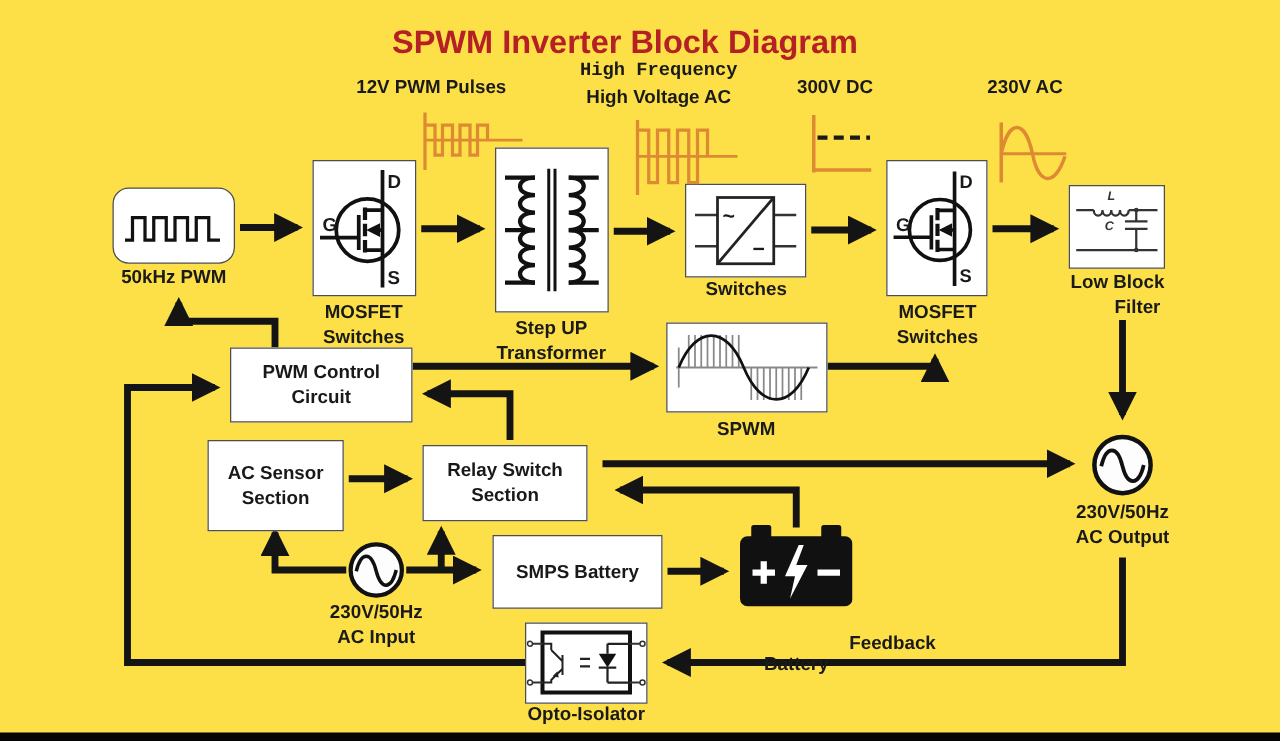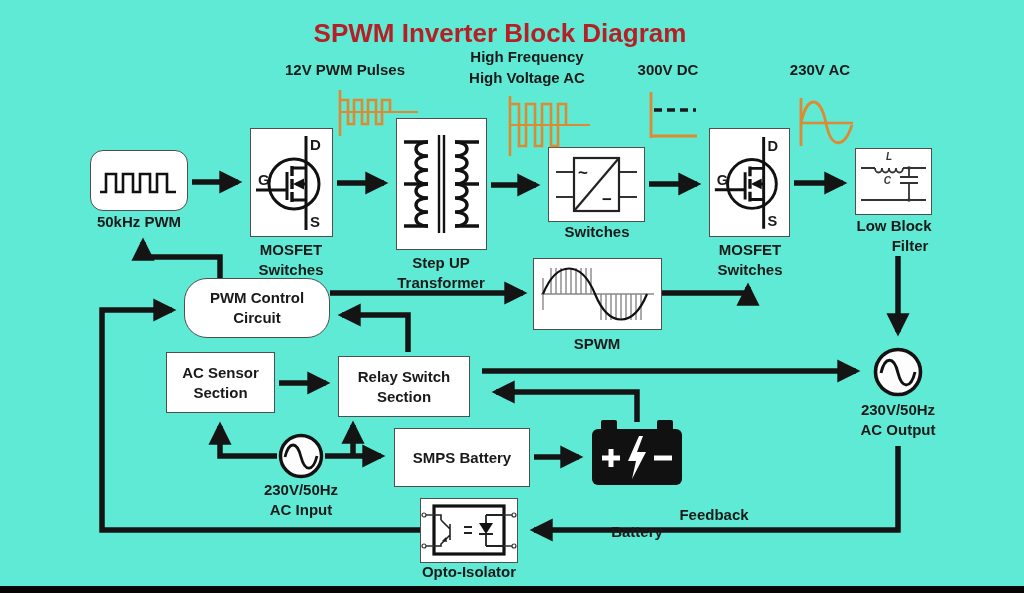--- a/index.html
+++ b/index.html
@@ -1,16 +1,16 @@
 <!DOCTYPE html>
 <html><head>
 <meta charset="utf-8">
 <style>
   html,body{margin:0;padding:0;background:#ffffff;}
-  #stage{position:relative;width:1024px;height:593px;background:#5eead4;overflow:hidden;
+  #stage{position:relative;width:1024px;height:593px;background:#fde047;overflow:hidden;
          font-family:"Liberation Sans",sans-serif;color:#191919;}
   .layer{position:absolute;left:0;top:0;}
   #title{position:absolute;left:0;top:18px;width:1000px;text-align:center;
          font-size:26px;font-weight:700;color:#b42025;z-index:4;}
   .caption{position:absolute;transform:translateX(-50%);font-size:15px;font-weight:700;
            color:#1a1a1a;white-space:nowrap;z-index:4;text-align:center;line-height:19px;}
   .box{position:absolute;background:#ffffff;border:1.7px solid #4e4e4e;box-sizing:border-box;z-index:2;}
   .txtbox{display:flex;flex-direction:column;align-items:center;justify-content:center;
           font-size:15px;font-weight:700;line-height:20px;text-align:center;}
   .round{border-radius:13px;}
@@ -48,21 +48,21 @@
     <path class="wire" d="M277,456 H220 V426" marker-end="url(#ah)"></path>
     <path class="wire" d="M325,456 H381" marker-end="url(#ah)"></path>
     <path class="wire" d="M353,456 V425" marker-end="url(#ah)"></path>
     <path class="wire" d="M534,457 H579" marker-end="url(#ah)"></path>
     <path class="wire" d="M637,422 V392 H496" marker-end="url(#ah)"></path>
   </svg>
 
   <div id="title">SPWM Inverter Block Diagram</div>
 
   <div class="caption" style="left:345px;top:60px;">12V PWM Pulses</div>
-  <div class="caption" style="left:527px;top:47px;">High Frequency</div>
+  <div class="caption" style="left:527px;top:47px;font-family:Liberation Mono, monospace;">High Frequency</div>
   <div class="caption" style="left:527px;top:68px;">High Voltage AC</div>
   <div class="caption" style="left:668px;top:60px;">300V DC</div>
   <div class="caption" style="left:820px;top:60px;">230V AC</div>
   <div class="caption" style="left:714px;top:505px;">Feedback</div>
 
   <svg class="icon-svg" style="left:332px;top:86px;" width="90" height="52" viewBox="0 0 90 52">
     <path d="M8,4 V50" stroke="#dd8a33" stroke-width="2.6" fill="none"></path>
     <path d="M8,26 H86" stroke="#dd8a33" stroke-width="2.2" fill="none"></path>
     <path d="M8,14 h8 v24 h6 v-24 h8 v24 h6 v-24 h8 v24 h6 v-24 h8 v12" stroke="#dd8a33" stroke-width="2.6" fill="none"></path>
   </svg>
@@ -143,36 +143,36 @@
     <path d="M20,20 a3.5,4.5 0 0 1 7,0 a3.5,4.5 0 0 1 7,0 a3.5,4.5 0 0 1 7,0 a3.5,4.5 0 0 1 7,0" stroke="#333" stroke-width="1.8" fill="none" transform="translate(0,0) scale(1,-1) translate(0,-40)"></path>
     <path d="M54,20 V29 M54,35 V52 M45,29 H63 M45,35 H63" stroke="#333" stroke-width="1.8" fill="none"></path>
     <circle cx="54" cy="20" r="1.8" fill="#333"></circle>
     <circle cx="54" cy="52" r="1.8" fill="#333"></circle>
     <text x="31" y="12" font-size="10" font-style="italic" font-weight="700" fill="#333">L</text>
     <text x="36" y="36" font-size="10" font-style="italic" font-weight="700" fill="#333" text-anchor="end">C</text>
   </svg>
   <div class="caption" style="left:894px;top:216px;">Low Block</div>
   <div class="caption" style="left:894px;top:236px;padding-left:32px;">Filter</div>
 
-  <div class="box txtbox" style="left:184px;top:278px;width:146px;height:60px;border-radius:23px;">
+  <div class="box txtbox" style="left:184px;top:278px;width:146px;height:60px;">
     <div>PWM Control</div>
     <div>Circuit</div>
   </div>
 
   <div class="box" style="left:533px;top:258px;width:129px;height:72px;"></div>
   <svg class="icon-svg" style="left:533px;top:258px;" width="129" height="72" viewBox="0 0 129 72">
     <path d="M8,36 H121" stroke="#888" stroke-width="1.5" fill="none"></path>
     <path d="M10,20 V52" stroke="#888" stroke-width="1.4" fill="none"></path>
     <path d="M18,36 V10 M23,36 V10 M28,36 V10 M33,36 V10 M38,36 V10 M43,36 V10 M48,36 V10 M53,36 V10 M58,36 V10" stroke="#888" stroke-width="1.4" fill="none"></path>
     <path d="M68,36 V62 M73,36 V62 M78,36 V62 M83,36 V62 M88,36 V62 M93,36 V62 M98,36 V62 M103,36 V62 M108,36 V62" stroke="#888" stroke-width="1.4" fill="none"></path>
     <path d="M10,36 C24,2 48,2 62,36 C76,70 100,70 114,36" stroke="#111" stroke-width="2.2" fill="none"></path>
   </svg>
   <div class="caption" style="left:597px;top:334px;">SPWM</div>
 
-  <div class="box txtbox" style="left:166px;top:352px;width:109px;height:61px;">
+  <div class="box txtbox" style="left:166px;top:352px;width:109px;height:73px;">
     <div>AC Sensor</div>
     <div>Section</div>
   </div>
 
   <div class="box txtbox" style="left:338px;top:356px;width:132px;height:61px;">
     <div>Relay Switch</div>
     <div>Section</div>
   </div>
 
   <div class="box txtbox" style="left:394px;top:428px;width:136px;height:59px;">

